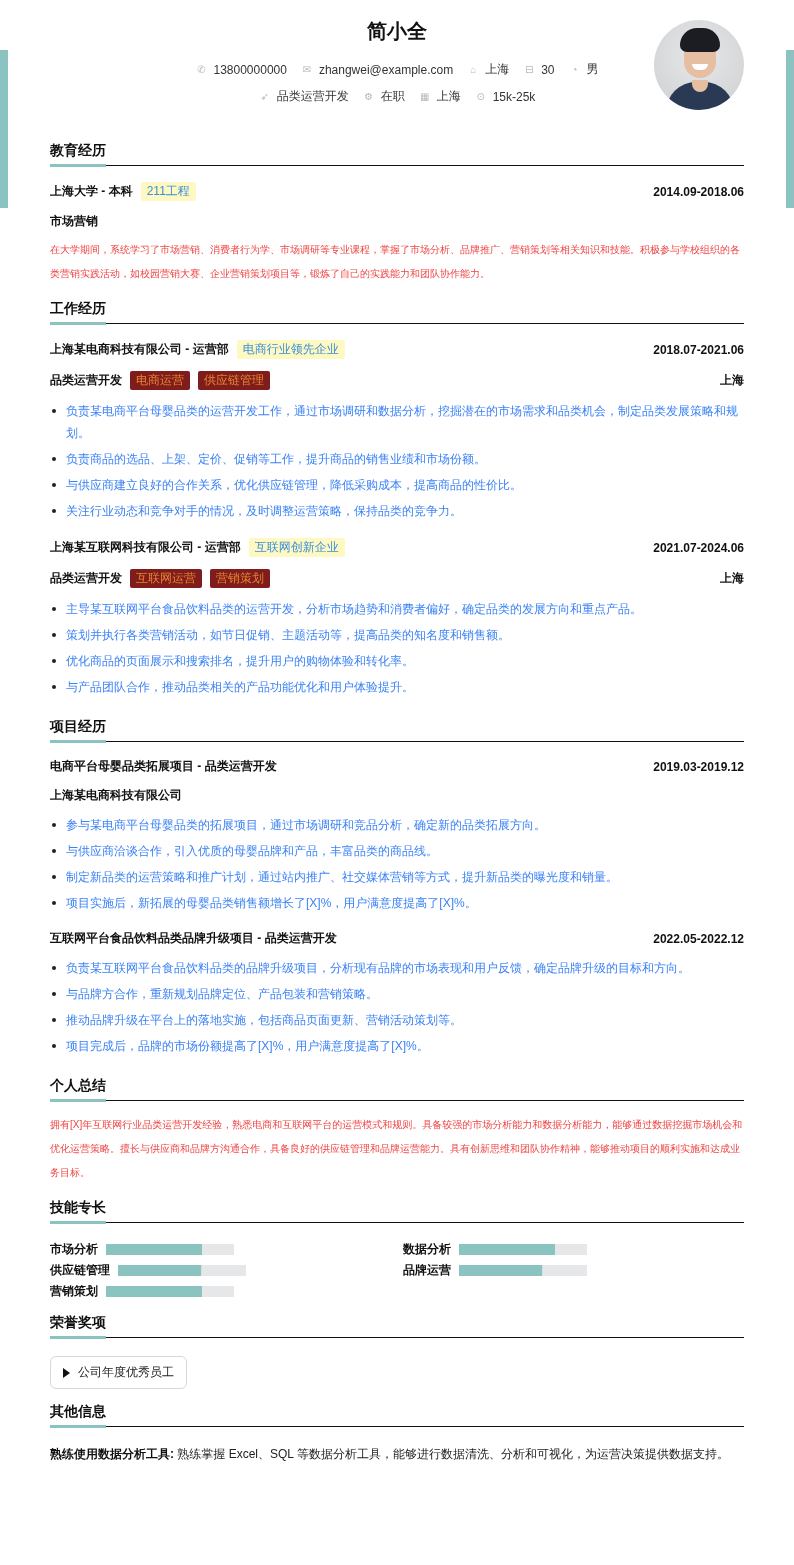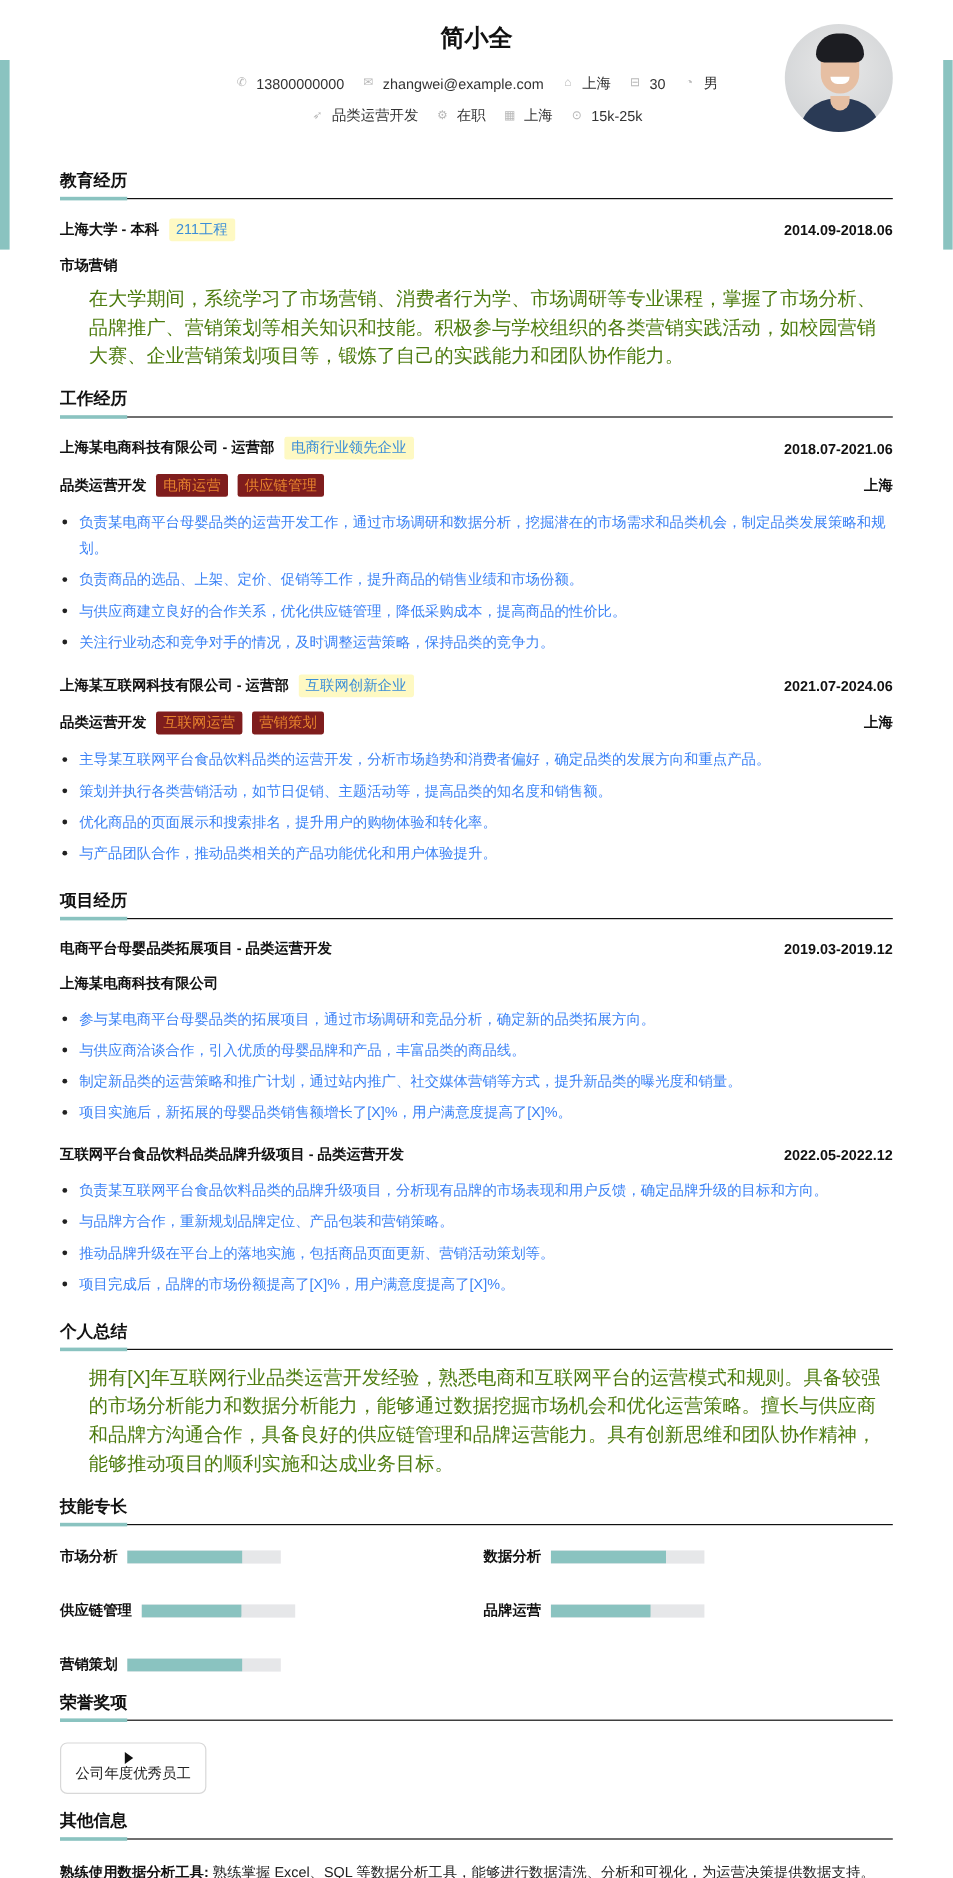--- a/index.html
+++ b/index.html
@@ -85,39 +85,39 @@
       font-size: 12px; font-weight: bold; color: #111;
     }
     .row-left { display: flex; align-items: center; }
     .tag {
       display: inline-block; font-weight: normal; font-size: 12px;
       padding: 1px 6px; margin-left: 8px; border-radius: 2px;
     }
     .tag.blue { background: #fef9c3; color: #3b8ed8; }
     .tag.orange { background: #7f1d1d; color: #e8842e; }
     .para {
-      font-size: 16px; line-height: 24px; color: #4d7c0f; margin-left: 24px;
+      font-size: 10px; line-height: 24px; color: #ef4444;
     }
     ul.bullets { list-style: none; }
     ul.bullets li {
       position: relative; padding-left: 16px;
       font-size: 12px; line-height: 22px; color: #3b82f6; margin-bottom: 4px;
     }
     ul.bullets li::before {
       content: ""; position: absolute; left: 2px; top: 9px;
       width: 4px; height: 4px; border-radius: 50%; background: #222;
     }
 
     .entry { margin-top: 16px; }
     .entry .row + .row { margin-top: 12px; }
     .entry .row + .para, .entry .row + ul { margin-top: 10px; }
 
     
     .skills {
-      display: grid; grid-template-columns: 353px 1fr; row-gap: 28px;
+      display: grid; grid-template-columns: 353px 1fr; row-gap: 4px;
       margin-top: 18px;
     }
     .skill { display: flex; align-items: center; font-size: 12px; font-weight: bold; color: #111; }
     .skill .label { margin-right: 8px; white-space: nowrap; }
     .bar {
       position: relative; width: 128px; height: 11px; background: #e6e7e9;
     }
     .bar .fill {
       position: absolute; left: 0; top: 0; bottom: 0; background: #8ac3c0;
       clip-path: polygon(0 0, 100% 0, calc(100% + 0px) 100%, 0 100%);
@@ -126,21 +126,21 @@
       content: ""; position: absolute; right: -4px; top: 0;
       border-left: 4px solid #8ac3c0; border-bottom: 11px solid transparent;
     }
 
     
     .award {
       display: inline-flex; align-items: center;
       margin-top: 18px;
       padding: 7px 12px;
       border: 1px solid #d8d8d8; border-radius: 6px;
-      font-size: 12px; color: #222; flex-direction: column;
+      font-size: 12px; color: #222;
     }
     .award .tri {
       width: 0; height: 0; margin-right: 8px;
       border-left: 7px solid #111; border-top: 5px solid transparent; border-bottom: 5px solid transparent;
     }
 
     .other { margin-top: 16px; font-size: 12px; color: #222; line-height: 22px; }
     .other b { color: #111; }
   </style>
 </head>

